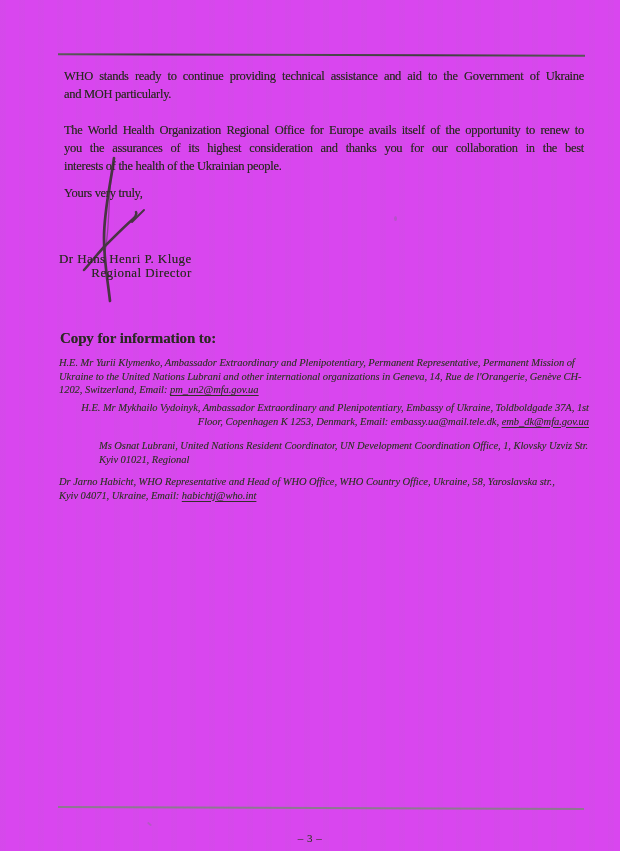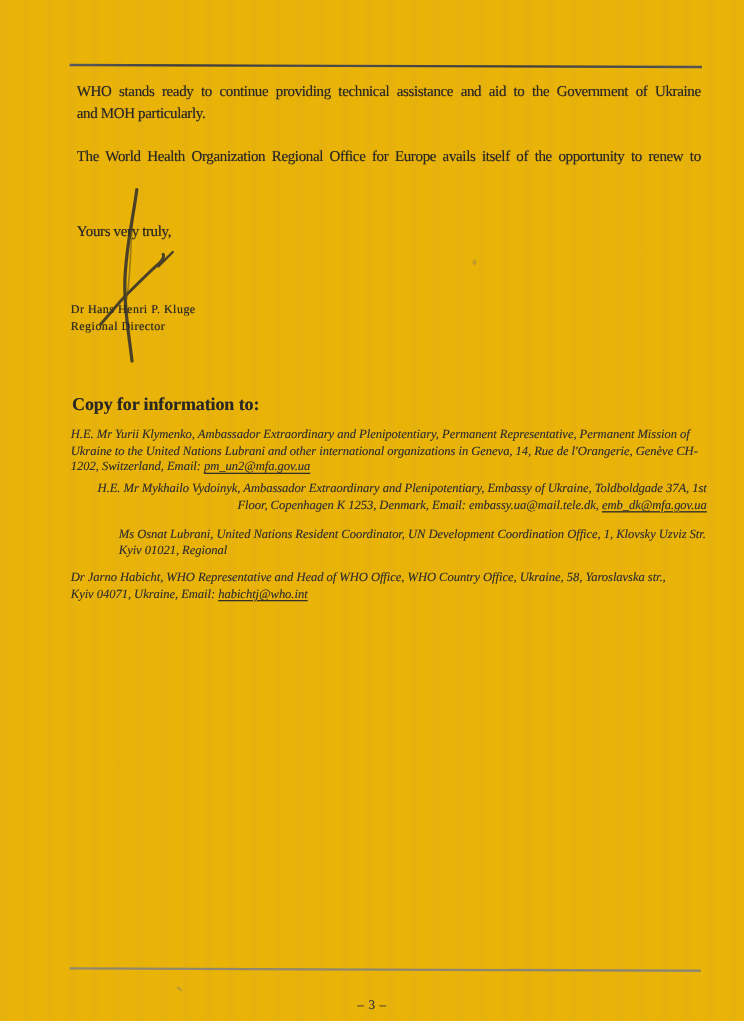--- a/index.html
+++ b/index.html
@@ -1,20 +1,20 @@
 <!DOCTYPE html>
 <html><head>
 <meta charset="utf-8">
 <style>
   html,body { margin:0; padding:0; background:#e9e9e9; }
   .page {
     position:relative;
     width:620px; height:851px;
     margin:0 auto;
-    background:#eab308;
+    background:#d946ef;
     font-family:"Liberation Serif", serif;
     color:#2b2823;
     overflow:hidden;
   }
   
   .page::before {
     content:"";
     position:absolute; inset:0;
     background:
       repeating-linear-gradient(90deg,
@@ -29,22 +29,23 @@
     color:#2b2823;
     text-shadow:0 0 0.6px rgba(60,55,50,0.65);
   }
   .bline { line-height:18px; }
   .just { text-align:justify; text-align-last:justify; }
   #para1 { left:64px; top:67px; width:520px; }
   #para2 { left:64px; top:121px; width:520px; }
   #closing { left:64px; top:186px;text-align:center; }
   #signblock {
     left:59px; top:252px;
-    font-size:10px; letter-spacing:0.4px; line-height:14px;
+    font-size:13px; letter-spacing:0.4px; line-height:14px;
     text-shadow:0 0 0.6px rgba(60,55,50,0.65);
+    text-align:right;
   }
   #copy-heading {
     left:60px; top:330px;
     font-size:15px; font-weight:bold; letter-spacing:-0.1px;
     text-shadow:0 0 0.5px rgba(60,55,50,0.6);
   }
   .copy-entry {
     left:59px; width:530px;
     font-size:10.5px; line-height:13.5px; letter-spacing:-0.05px;
     color:#33302a;
@@ -99,20 +100,22 @@
 
   <div id="rule-top" class="rule"></div>
 
   <div id="para1" class="abs body-text">
     <div class="bline just">WHO stands ready to continue providing technical assistance and aid to the Government of Ukraine</div>
     <div class="bline">and MOH particularly.</div>
   </div>
 
   <div id="para2" class="abs body-text">
     <div class="bline just">The World Health Organization Regional Office for Europe avails itself of the opportunity to renew to</div>
+    <div class="bline just">you the assurances of its highest consideration and thanks you for our collaboration in the best</div>
+    <div class="bline">interests of the health of the Ukrainian people.</div>
   </div>
 
   <div id="closing" class="abs body-text">Yours very truly,</div>
 
   <svg id="sig-svg" class="abs" viewBox="0 0 620 851" xmlns="http://www.w3.org/2000/svg">
     <g fill="none" stroke="#35322c" stroke-linecap="round" opacity="0.88">
       <path d="M114,158 C111,182 104,210 104,238 C104,262 108,282 110,301" stroke-width="2.7"></path>
       <path d="M112,170 C108,198 110,226 105,252" stroke-width="1.3" opacity="0.5"></path>
       <path d="M84,270 C93,260 99,252 105,246 C116,235 125,226 133,219 C136,216 137,214 136,212" stroke-width="2.5"></path>
       <path d="M132,222 C136,218 140,214 144,210" stroke-width="2"></path>

